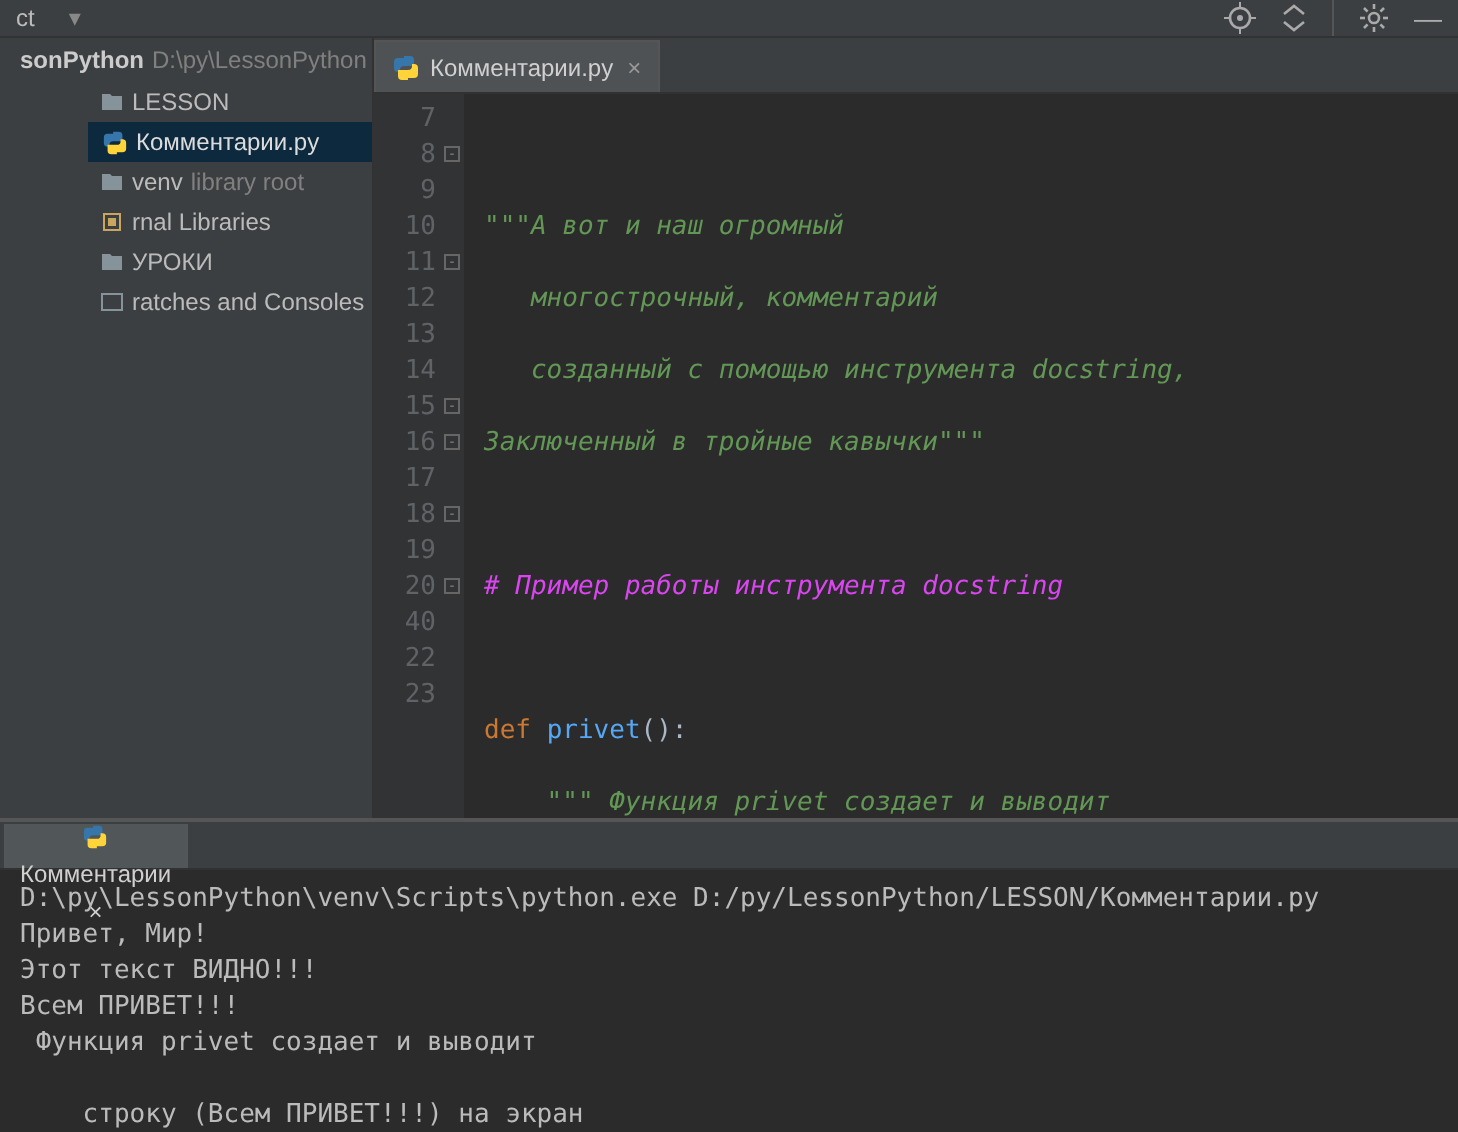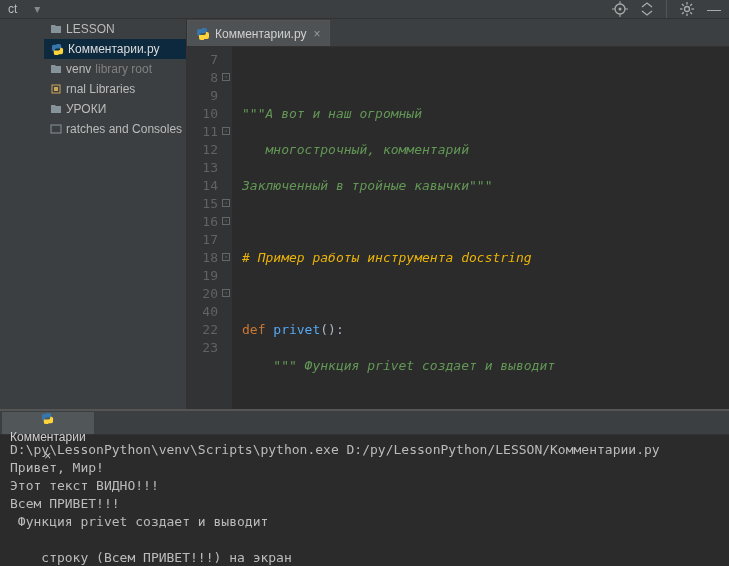--- a/index.html
+++ b/index.html
@@ -136,21 +136,21 @@
   text-align: center;
   color: #888;
 }
 .code-lines {
   padding: 4px 0 0 10px;
   white-space: pre;
   color: #a9b7c6;
 }
 .code-lines .line { height: 18px; }
 .str-doc { color: #629755; font-style: italic; }
-.comment { color: #eab308; font-style: italic; }
+.comment { color: #d946ef; font-style: italic; }
 .kw-def { color: #cc7832; }
 .fn-name { color: #56a8f5; }
 .paren { color: #a9b7c6; }
 
 .console-panel {
   flex: 1;
   border-top: 2px solid #555;
   background: #2b2b2b;
   display: flex;
   flex-direction: column;
@@ -219,20 +219,27 @@
             <line x1="11.2" y1="4.8" x2="13" y2="3"></line>
           </g>
         </svg>
     </span>
     <span style="color:#aaa;font-size:14px">—</span>
   </div>
 </div>
 
 <div class="main-row">
   <div class="sidebar">
+    <div class="sidebar-header">
+      <svg class="folder-ic" viewBox="0 0 12 12">
+          <path d="M1 2h4l1 1h5v7H1z" fill="#87939a"></path>
+        </svg>
+      <b style="color:#ccc">sonPython</b>
+      <span class="gray">D:\py\LessonPython</span>
+    </div>
     <div id="tree-container">
         <div class="sidebar-item">
           <svg class="folder-ic" viewBox="0 0 12 12">
             <path d="M1 2h4l1 1h5v7H1z" fill="#87939a"></path>
           </svg>
           <span>LESSON</span>
         </div>
         <div class="sidebar-item selected">
           <span class="py-ic">
             <svg width="13" height="13" viewBox="0 0 14 14">
@@ -302,20 +309,21 @@
           <div>19</div>
           <div>20<span class="fold">-</span></div>
           <div>40</div>
           <div>22</div>
           <div>23</div>
         </div>
       <div class="code-lines">
 <div class="line"></div>
 <div class="line"><span class="str-doc">"""А вот и наш огромный</span></div>
 <div class="line"><span class="str-doc">   многострочный, комментарий</span></div>
+<div class="line"><span class="str-doc">   созданный с помощью инструмента docstring,</span></div>
 <div class="line"><span class="str-doc">Заключенный в тройные кавычки"""</span></div>
 <div class="line"></div>
 <div class="line"><span class="comment"># Пример работы инструмента docstring</span></div>
 <div class="line"></div>
 <div class="line"><span class="kw-def">def </span><span class="fn-name">privet</span><span class="paren">():</span></div>
 <div class="line"><span class="str-doc">    """ Функция privet создает и выводит</span></div>
 
 
 
 

